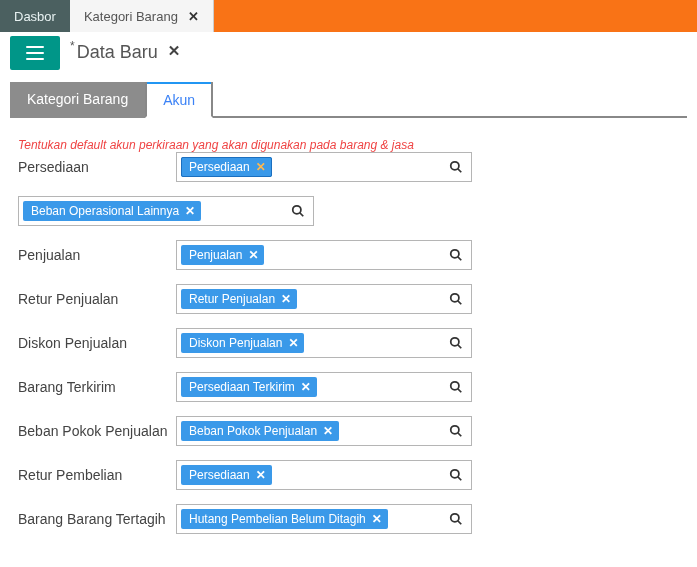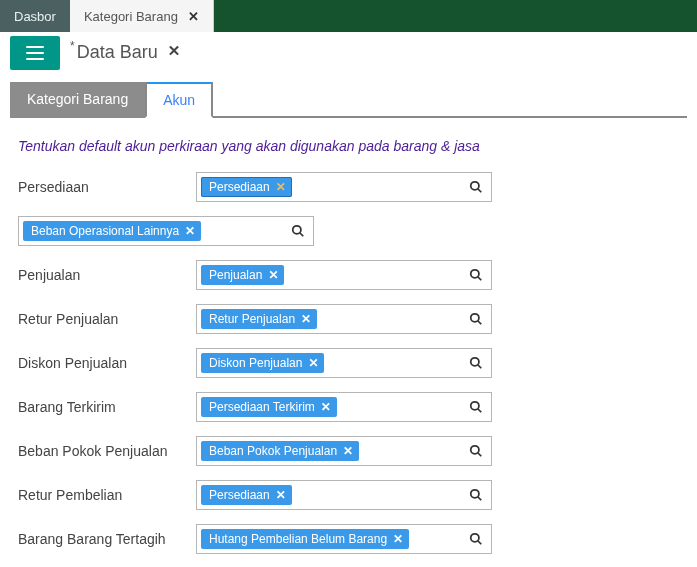--- a/index.html
+++ b/index.html
@@ -5,21 +5,21 @@
   * { box-sizing: border-box; margin: 0; padding: 0; }
   body {
     font-family: "Segoe UI", "Helvetica Neue", Arial, sans-serif;
     font-size: 13px;
     color: #333;
     background: #fff;
     width: 697px;
   }
   
   .topbar {
-    background: #14532d;
+    background: #f97316;
     height: 32px;
     display: flex;
     align-items: stretch;
   }
   .topbar-tab {
     display: flex;
     align-items: center;
     padding: 0 14px;
     color: #d8d8d8;
     font-size: 13px;
@@ -129,30 +129,28 @@
     left:0;right:0;top:-2px;
     height:2px;
     background:#2196f3;
   }
 
   .panel {
     padding: 20px 8px 16px 8px;
   }
   .panel-desc {
     font-style: italic;
-    color:#4c1d95;
-    font-size:14px;
-    margin-bottom:18px;
+    color:#ef4444;
+    font-size:12px;
   }
 
   .row {
     display:flex;
     align-items:center;
     margin-bottom: 14px;
-    gap: 20px;
   }
   .row-label {
     width: 158px;
     font-size:14px;
     color:#444;
     flex:0 0 158px;
   }
   .picker {
     flex: 0 0 296px;
     height: 30px;
@@ -357,21 +355,21 @@
               <line x1="21" y1="21" x2="15" y2="15"></line>
             </svg>
         </span>
       </div>
     </div>
 
     <div class="row">
       <div class="row-label">Barang Barang Tertagih</div>
       <div class="picker">
         <span class="chip">
-          <span>Hutang Pembelian Belum Barang</span>
+          <span>Hutang Pembelian Belum Ditagih</span>
           <span class="chip-x">✕</span>
         </span>
         <span class="search-ico">
           <svg width="14" height="14" viewBox="0 0 24 24" fill="none" stroke="currentColor" stroke-width="3">
               <circle cx="10" cy="10" r="7"></circle>
               <line x1="21" y1="21" x2="15" y2="15"></line>
             </svg>
         </span>
       </div>
     </div>

